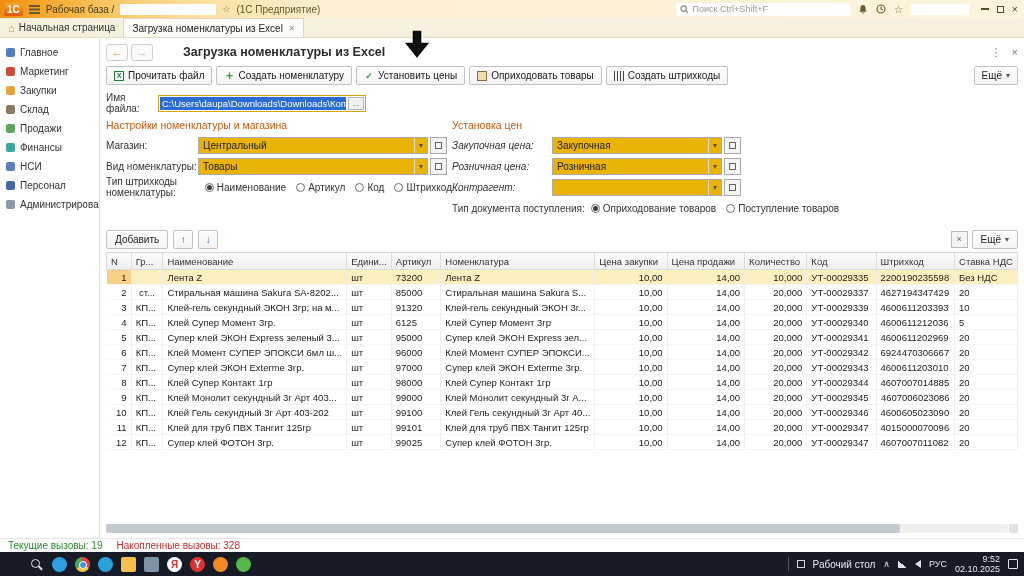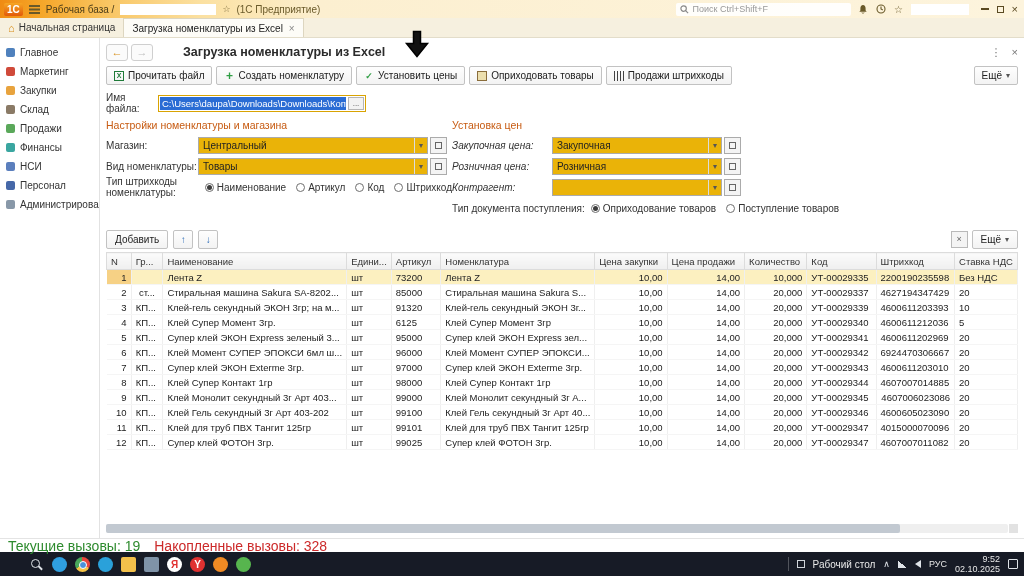--- a/index.html
+++ b/index.html
@@ -100,21 +100,21 @@
     border:1px solid #dcdcdc; padding:2px 4px; height:17px; white-space:nowrap; overflow:hidden; }
   .grid td { padding:1px 4px; height:15px; border-right:1px solid #efefef; border-bottom:1px solid #f5f5f5; white-space:nowrap; overflow:hidden; color:#222; }
   .grid tr.sel td { background:#fcf0c0; }
   .grid tr.sel td:first-child { background:#f6d185; }
 
   .hscroll { position:absolute; left:6px; right:16px; bottom:5px; height:9px; background:#efefef; border-radius:2px; }
   .hthumb { width:88%; height:9px; background:#c2c9d1; border-radius:2px; }
   .hcorner { position:absolute; right:6px; bottom:5px; width:9px; height:9px; background:#e2e2e2; }
 
   
-  .statusbar { height:14px; border-top:1px solid #e4e4e4; display:flex; align-items:center; gap:14px; padding:0 8px; font-size:14px; background:#fff; }
+  .statusbar { height:14px; border-top:1px solid #e4e4e4; display:flex; align-items:center; gap:14px; padding:0 8px; font-size:10px; background:#fff; }
   .taskbar { height:24px; background:#171b26; display:flex; align-items:center; padding:0 6px; gap:8px; }
   .tk-ico { width:15px; height:15px; border-radius:3px; display:inline-flex; align-items:center; justify-content:center; font-size:10px; font-weight:bold; cursor:pointer; flex:0 0 auto; }
   .tk-ico.circle { border-radius:50%; }
   .tk-ico.letter { border-radius:50%; }
   .tk-ico.folder { border-radius:2px; }
   .tk-ico.square { border-radius:2px; }
   .tk-ico.start { display:grid; grid-template-columns:6px 6px; grid-template-rows:6px 6px; gap:1px; background:transparent !important; border-radius:0; }
   .tk-ico.start i { background:#4aa3e8; }
   .tk-ico.search { background:transparent !important; position:relative; }
   .tk-ico.search::before { content:""; position:absolute; top:2px; left:2px; width:7px; height:7px; border:1.5px solid #dfe3e8; border-radius:50%; }
@@ -250,21 +250,21 @@
             <span class="tb-btn">
               <span class="tb-ico prices-icon">✓</span>
               <span>Установить цены</span>
             </span>
             <span class="tb-btn">
               <span class="tb-ico receive-icon"></span>
               <span>Оприходовать товары</span>
             </span>
             <span class="tb-btn">
               <span class="tb-ico barcode-icon"></span>
-              <span>Продажи штрихкоды</span>
+              <span>Создать штрихкоды</span>
             </span>
           </span>
         <span class="more-btn">
           <span>Ещё</span>
             <span class="arr">▾</span>
         </span>
       </div>
 
       <div class="file-row">
         <span class="flabel">Имя файла:</span>
@@ -533,21 +533,21 @@
                 <td style="text-align: right;">9</td>
                 <td style="text-align: left;">КП...</td>
                 <td style="text-align: left;">Клей Монолит секундный 3г Арт 403...</td>
                 <td style="text-align: left;">шт</td>
                 <td style="text-align: left;">99000</td>
                 <td style="text-align: left;">Клей Монолит секундный 3г А...</td>
                 <td style="text-align: right;">10,00</td>
                 <td style="text-align: right;">14,00</td>
                 <td style="text-align: right;">20,000</td>
                 <td style="text-align: left;">УТ-00029345</td>
-                <td style="text-align: right;">4607006023086</td>
+                <td style="text-align: center;">4607006023086</td>
                 <td style="text-align: left;">20</td>
               </tr>
               <tr>
                 <td style="text-align: right;">10</td>
                 <td style="text-align: left;">КП...</td>
                 <td style="text-align: left;">Клей Гель секундный 3г Арт 403-202</td>
                 <td style="text-align: left;">шт</td>
                 <td style="text-align: left;">99100</td>
                 <td style="text-align: left;">Клей Гель секундный 3г Арт 40...</td>
                 <td style="text-align: right;">10,00</td>

